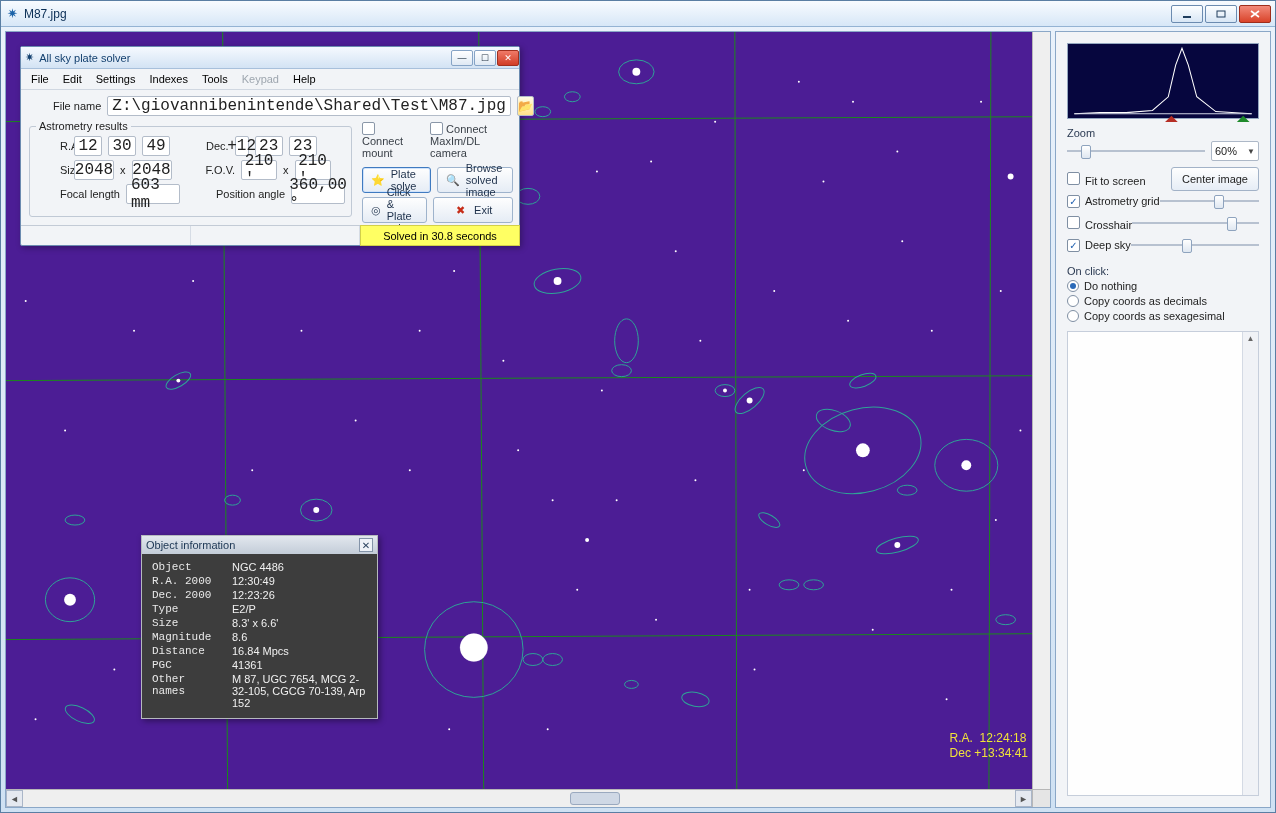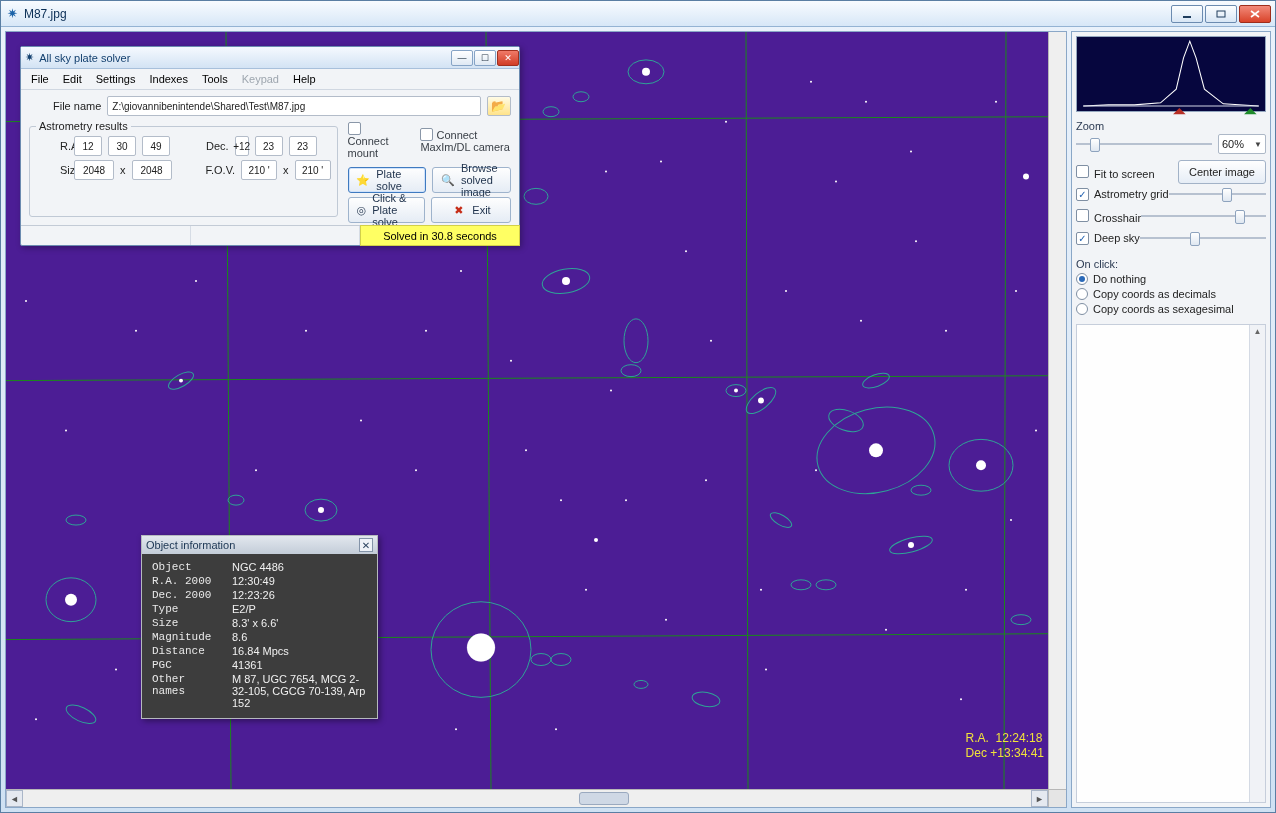--- a/index.html
+++ b/index.html
@@ -68,21 +68,21 @@
   }
   .solver-title .spacer{flex:1;}
   .solver-title .sb{width:22px;height:16px;margin-left:1px;border:1px solid #86a4c6;border-radius:2px;background:linear-gradient(#fff,#dfe9f4);display:flex;align-items:center;justify-content:center;font-size:9px;color:#234;}
   .solver-title .sb.close{background:linear-gradient(#f07a68,#d13d26);color:#fff;border-color:#a1301e;}
   .menu{display:flex;gap:2px;padding:2px 4px;border-bottom:1px solid #d0d7e1;font-size:11px;}
   .menu span{padding:2px 6px;border-radius:3px;}
   .menu span.dis{color:#9ea6af;}
   .solver-body{padding:6px 8px 2px 8px;font-size:11px;color:#222;}
   .row{display:flex;align-items:center;gap:6px;margin-bottom:4px;}
   .lbl{white-space:nowrap;padding-left:24px;}
-  .fld{height:20px;border:1px solid #b3bcc9;background:#fff;border-radius:2px;padding:0 4px;font-size:10px;display:flex;align-items:center;justify-content:center;}
+  .fld{height:20px;border:1px solid #b3bcc9;background:#fff;border-radius:2px;padding:0 4px;font-size:16px;display:flex;align-items:center;justify-content:center;font-family:Liberation Mono, monospace;}
   .fld.left{justify-content:flex-start;}
   .browse{width:24px;height:20px;border:1px solid #b3bcc9;border-radius:2px;background:linear-gradient(#fffbe6,#ffe38a);display:flex;align-items:center;justify-content:center;}
   fieldset.astro{border:1px solid #c0c9d5;border-radius:3px;margin:0 0 6px 0;padding:4px 6px 6px 6px;}
   fieldset.astro legend{font-size:11px;padding:0 3px;}
   .two-col{display:flex;gap:10px;}
   .btncol{display:flex;flex-direction:column;gap:4px;width:222px;padding-top:2px;}
   .cbs{display:flex;gap:18px;align-items:center;margin-bottom:4px;font-size:11px;color:#3a4048;}
   .cb{width:13px;height:13px;border:1px solid #8a97a8;background:#fff;border-radius:2px;display:inline-block;margin-right:3px;vertical-align:-2px;}
   .btnrow{display:flex;gap:6px;}
   .btn{
@@ -103,21 +103,21 @@
   }
   .obj-info .hd{height:18px;background:linear-gradient(#e2e7ee,#c3ccd8);color:#1c3653;display:flex;align-items:center;padding:0 4px;}
   .obj-info .hd .spacer{flex:1;}
   .obj-info .hd .x{width:14px;height:14px;border:1px solid #8393a8;background:#eef2f8;font-size:10px;display:flex;align-items:center;justify-content:center;color:#2c4461;}
   .obj-info table{border-collapse:collapse;width:100%;}
   .obj-info td{padding:1px 6px;vertical-align:top;}
   .obj-info td.k{width:80px;color:#e8e8e8;font-family:Liberation Mono, monospace;}
 
   
   .right-panel{
-    width:200px;border:1px solid #8aa7c7;background:#f2f4f7;display:flex;flex-direction:column;padding:4px;gap:6px;font-size:11px;color:#222;
+    width:216px;border:1px solid #8aa7c7;background:#f2f4f7;display:flex;flex-direction:column;padding:11px;gap:6px;font-size:11px;color:#222;
   }
   .histogram{
     height:76px;background:#06063e;border:1px solid #94a7bf;position:relative;
   }
   .histogram svg{position:absolute;inset:0;}
   .zoom-row{display:flex;align-items:center;gap:6px;}
   .slider{flex:1;height:18px;position:relative;}
   .slider .track{position:absolute;left:0;right:0;top:8px;height:2px;background:#b7c1d0;}
   .slider .thumb{position:absolute;top:3px;width:10px;height:14px;background:linear-gradient(#fff,#dfe7f1);border:1px solid #8ea3be;border-radius:2px;}
   .zoombox{width:48px;height:20px;border:1px solid #adb8c7;background:#fff;display:flex;align-items:center;justify-content:space-between;padding:0 3px;border-radius:2px;}
@@ -341,20 +341,26 @@
                 <div class="row">
                   <span class="lbl" style="width:32px">Size</span>
                   <div class="fld" style="width:40px">2048</div>
                   <span>x</span>
                   <div class="fld" style="width:40px">2048</div>
                   <span class="lbl" style="margin-left:4px">F.O.V.</span>
                   <div class="fld" style="width:36px">210 '</div>
                   <span>x</span>
                   <div class="fld" style="width:36px">210 '</div>
                 </div>
+                <div class="row">
+                  <span class="lbl">Focal length</span>
+                  <div class="fld" style="width:54px">603 mm</div>
+                  <span class="lbl" style="margin-left:6px">Position angle</span>
+                  <div class="fld" style="width:54px">360,00 °</div>
+                </div>
               </fieldset>
               <div class="btncol">
                 <div class="cbs">
                   <span><span class="cb"></span><span>Connect mount</span></span>
                   <span><span class="cb"></span><span>Connect MaxIm/DL camera</span></span>
                 </div>
                 <div class="btnrow">
                   <div class="btn primary" style="flex:1">
                     <span class="ic">⭐</span>
                     <span>Plate solve</span>

